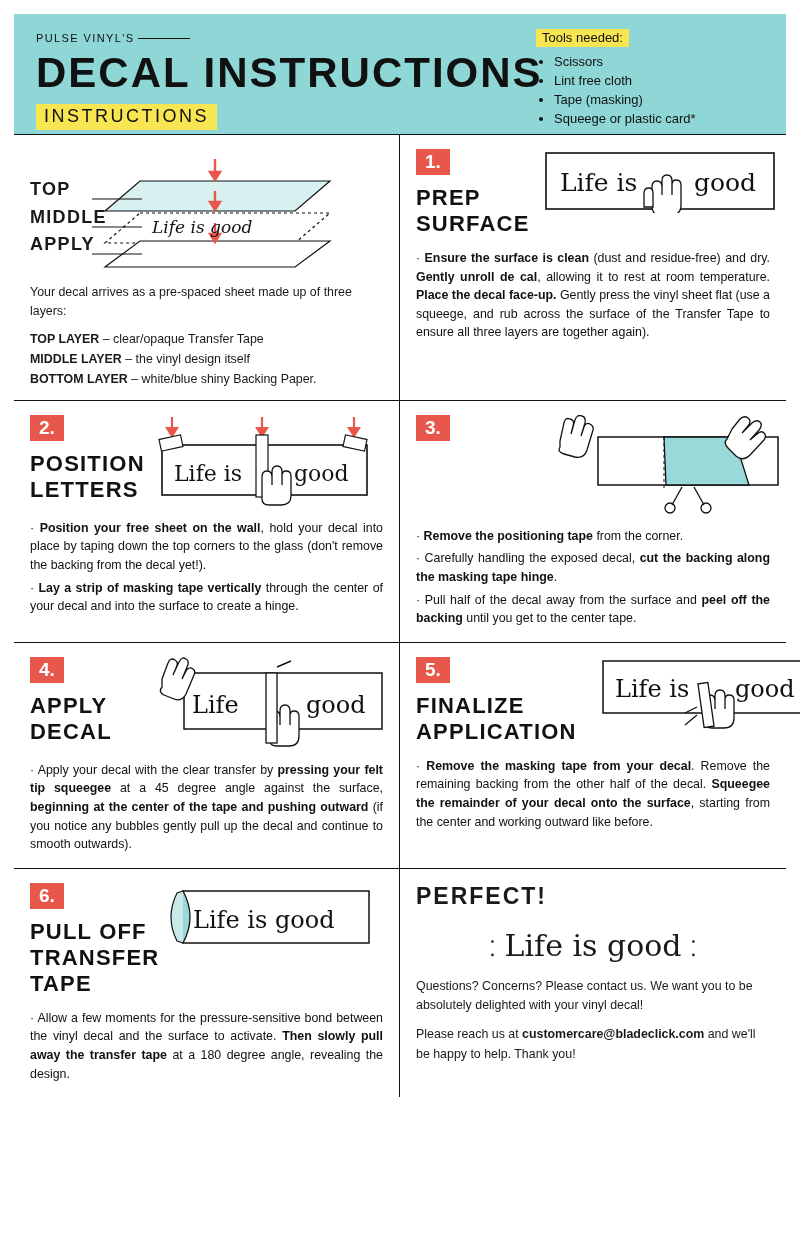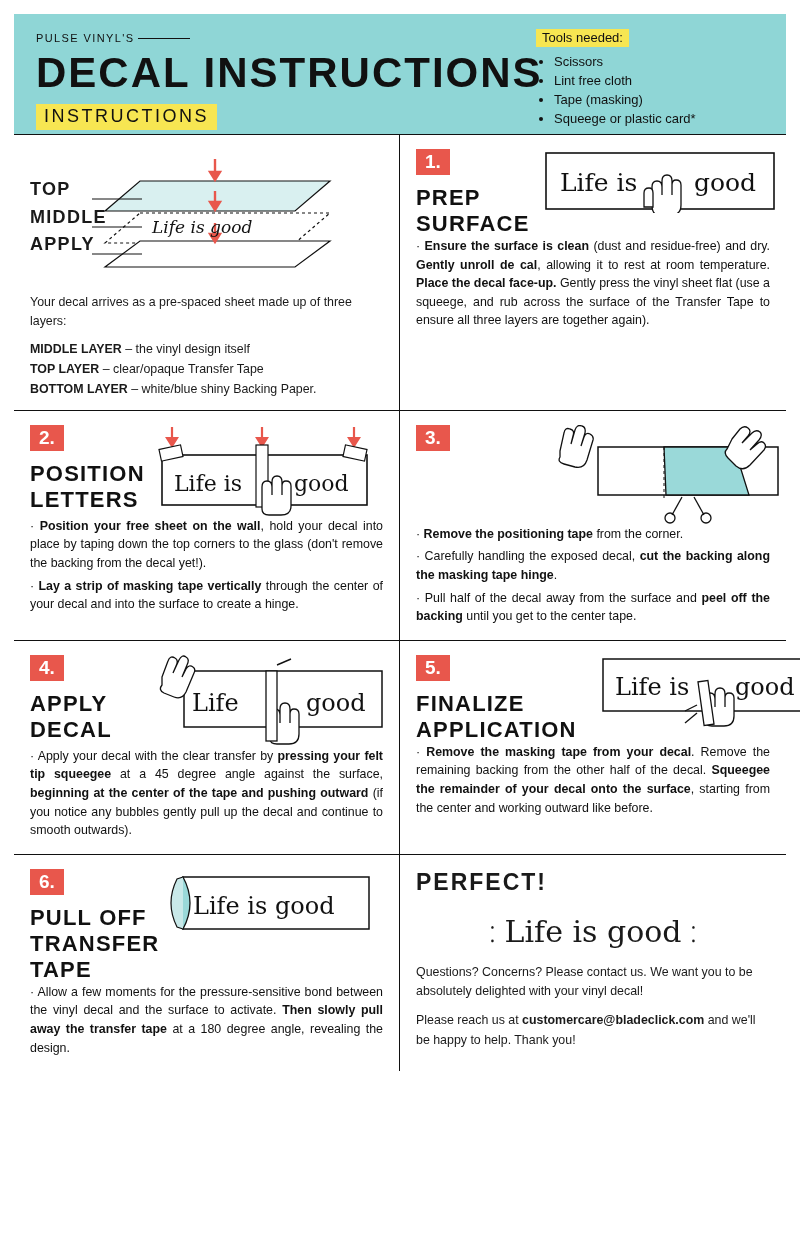--- a/index.html
+++ b/index.html
@@ -62,30 +62,30 @@
   }
   .stephead{
     font-size:22px;font-weight:700;letter-spacing:1.2px;line-height:1.18;
     margin-top:10px;color:#111;text-transform:uppercase;
   }
   .stepcol{display:flex;gap:8px;align-items:flex-start;}
   .stepleft{flex:0 0 auto;min-width:120px;}
   .stepright{flex:1 1 auto;}
 
   .body{
-    font-size:12.4px;line-height:1.5;margin-top:0;color:#111;text-align:justify;
+    font-size:12.4px;line-height:1.5;margin-top:12px;color:#111;text-align:justify;
   }
   .body p{margin:0 0 4px 0;}
   .b{font-weight:700;}
 
   
   .layers{position:relative;height:120px;margin:4px 0 2px 0;}
   .layers .lbl{position:absolute;font-size:18px;font-weight:700;letter-spacing:1.3px;}
 
-  .intro{font-size:12.4px;line-height:1.5;margin-top:20px;}
+  .intro{font-size:12.4px;line-height:1.5;margin-top:10px;}
   .layerlist{font-size:12.4px;line-height:1.6;margin-top:10px;}
 
   
   .perfecthead{font-size:23px;font-weight:700;letter-spacing:2px;}
   .perfectscript{
     font-family:"DejaVu Serif", serif;font-size:30px;text-align:center;margin:18px 0 14px 0;
   }
   .perfecttxt{font-size:12.4px;line-height:1.55;margin-top:10px;}
   svg{display:block;}
 </style>
@@ -140,22 +140,22 @@
             <line x1="62" y1="101" x2="112" y2="101" stroke="#111" stroke-width="1"></line>
             <text x="122" y="80" font-family="DejaVu Serif, serif" font-style="italic" font-size="17" fill="#111">Life is good</text>
           </svg>
           <div class="lbl" style="left:0px;top:26px;">TOP</div>
           <div class="lbl" style="left:0px;top:54px;">MIDDLE</div>
           <div class="lbl" style="left:0px;top:81px;">APPLY</div>
         </div>
 
         <div class="intro">Your decal arrives as a pre-spaced sheet made up of three layers:</div>
         <div class="layerlist">
+          <div><span class="b">TOP LAYER</span><span> – clear/opaque Transfer Tape</span></div>
           <div><span class="b">MIDDLE LAYER</span><span> – the vinyl design itself</span></div>
-          <div><span class="b">TOP LAYER</span><span> – clear/opaque Transfer Tape</span></div>
           <div><span class="b">BOTTOM LAYER</span><span> – white/blue shiny Backing Paper.</span></div>
         </div>
       </div>
 
       <div class="cell">
         <div class="stepcol">
           <div class="stepleft">
             <div class="stepnum">1.</div>
             <div class="stephead">
               <span>PREP</span><br>

